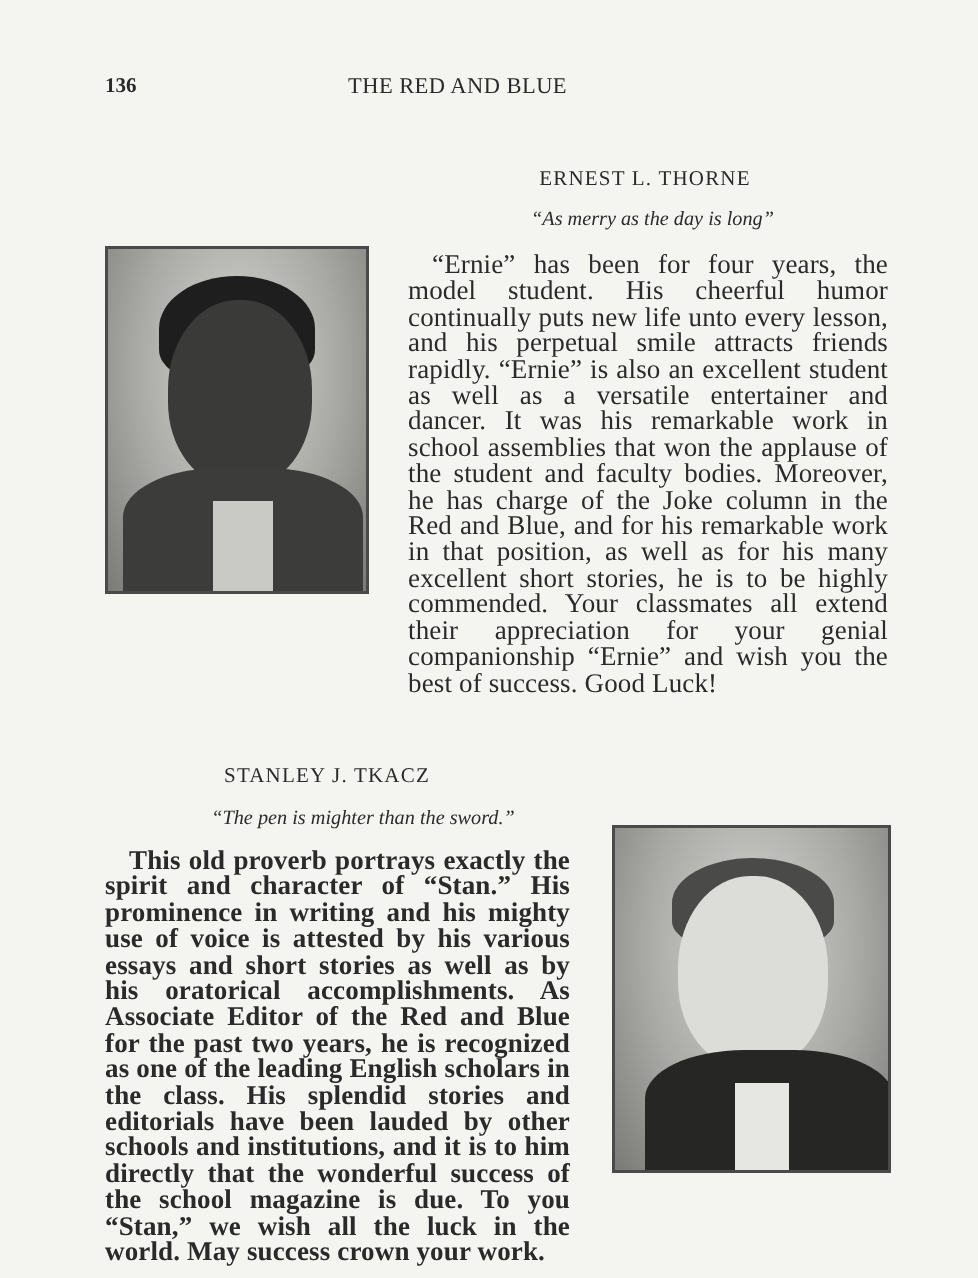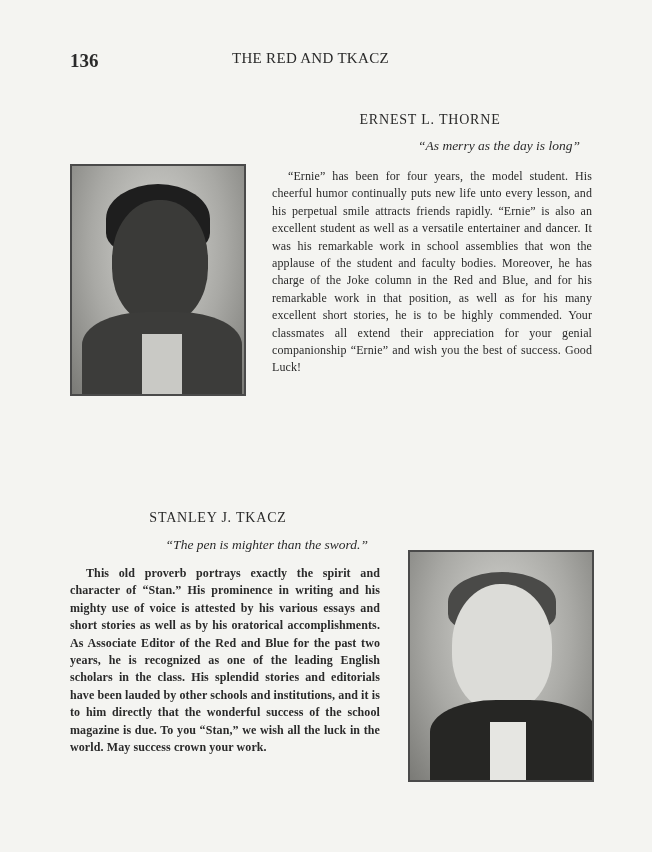--- a/index.html
+++ b/index.html
@@ -3,63 +3,63 @@
 <meta charset="utf-8">
 <style>
   html, body { margin: 0; padding: 0; }
   body {
     width: 652px; height: 852px; overflow: hidden;
     background: #f4f4f1;
     font-family: "Liberation Serif", "DejaVu Serif", serif;
     color: #2a2a2a;
     position: relative;
   }
-  .page-number { position: absolute; left: 70px; top: 50px; font-size: 19px; font-weight: bold; }
+  .page-number { position: absolute; left: 70px; top: 50px; font-size: 14px; font-weight: bold; }
   .running-head { position: absolute; left: 232px; top: 50px; font-size: 15px; letter-spacing: 0.3px; }
   .name { position: absolute; font-size: 14px; letter-spacing: 0.8px; text-align: center; }
-  .motto { position: absolute; font-size: 13.5px; font-style: italic; text-align: right; }
+  .motto { position: absolute; font-size: 13.5px; font-style: italic; text-align: center; }
   .bio {
-    position: absolute; font-size: 12px; line-height: 17.4px;
+    position: absolute; font-size: 18px; line-height: 17.4px;
     text-align: justify; letter-spacing: 0.1px;
   }
   .bio p { margin: 0; text-indent: 16px; }
   .photo {
     position: absolute; border: 2px solid #4a4a4a; box-sizing: border-box;
     background: radial-gradient(ellipse at 50% 35%, #d6d6d2 0%, #a9a9a5 55%, #7a7a76 100%);
     overflow: hidden;
   }
   .photo .head {
     position: absolute; border-radius: 48% 48% 45% 45%;
   }
   .photo .hair { position: absolute; border-radius: 50% 50% 30% 30%; }
   .photo .suit { position: absolute; bottom: 0; border-radius: 40% 40% 0 0; }
   .photo .collar { position: absolute; bottom: 0; }
 </style>
 </head>
 <body>
 
 <div class="page-number">136</div>
-<div class="running-head">THE RED AND TKACZ</div>
+<div class="running-head">THE RED AND BLUE</div>
 
 <div class="name" style="left:300px; top:112px; width:260px;text-align:center;">ERNEST L. THORNE</div>
 <div class="motto" style="left:290px; top:138px; width:290px;">“As merry as the day is long”</div>
 
 <div class="photo" style="left:70px; top:164px; width:176px; height:232px;">
   <div class="hair" style="left:34px; top:18px; width:104px; height:70px; background:#1e1e1e;"></div>
   <div class="head" style="left:40px; top:34px; width:96px; height:124px; background:#3a3a38;"></div>
   <div class="suit" style="left:10px; width:160px; height:82px; background:#3c3c3a;"></div>
   <div class="collar" style="left:70px; width:40px; height:60px; background:#c9c9c5;"></div>
 </div>
 
 <div class="bio" style="left:272px; top:168px; width:320px;">
   <p>“Ernie” has been for four years, the model student. His cheerful humor continually puts new life unto every lesson, and his perpetual smile attracts friends rapidly. “Ernie” is also an excellent student as well as a versatile entertainer and dancer. It was his remarkable work in school assemblies that won the applause of the student and faculty bodies. Moreover, he has charge of the Joke column in the Red and Blue, and for his remarkable work in that position, as well as for his many excellent short stories, he is to be highly commended. Your classmates all extend their appreciation for your genial companionship “Ernie” and wish you the best of success. Good Luck!</p>
 </div>
 
 <div class="name" style="left:98px; top:510px; width:240px;">STANLEY J. TKACZ</div>
-<div class="motto" style="left:68px; top:537px; width:300px;">“The pen is mighter than the sword.”</div>
+<div class="motto" style="left:92px; top:537px; width:300px;">“The pen is mighter than the sword.”</div>
 
 <div class="bio" style="left:70px; top:565px; width:310px;font-weight:bold;">
   <p>This old proverb portrays exactly the spirit and character of “Stan.” His prominence in writing and his mighty use of voice is attested by his various essays and short stories as well as by his oratorical accomplishments. As Associate Editor of the Red and Blue for the past two years, he is recognized as one of the leading English scholars in the class. His splendid stories and editorials have been lauded by other schools and institutions, and it is to him directly that the wonderful success of the school magazine is due. To you “Stan,” we wish all the luck in the world. May success crown your work.</p>
 </div>
 
 <div class="photo" style="left:408px; top:550px; width:186px; height:232px;">
   <div class="hair" style="left:38px; top:20px; width:108px; height:60px; background:#4a4a48;"></div>
   <div class="head" style="left:42px; top:32px; width:100px; height:128px; background:#dcdcd8;"></div>
   <div class="suit" style="left:20px; width:166px; height:80px; background:#262624;"></div>
   <div class="collar" style="left:80px; width:36px; height:58px; background:#e6e6e2;"></div>

